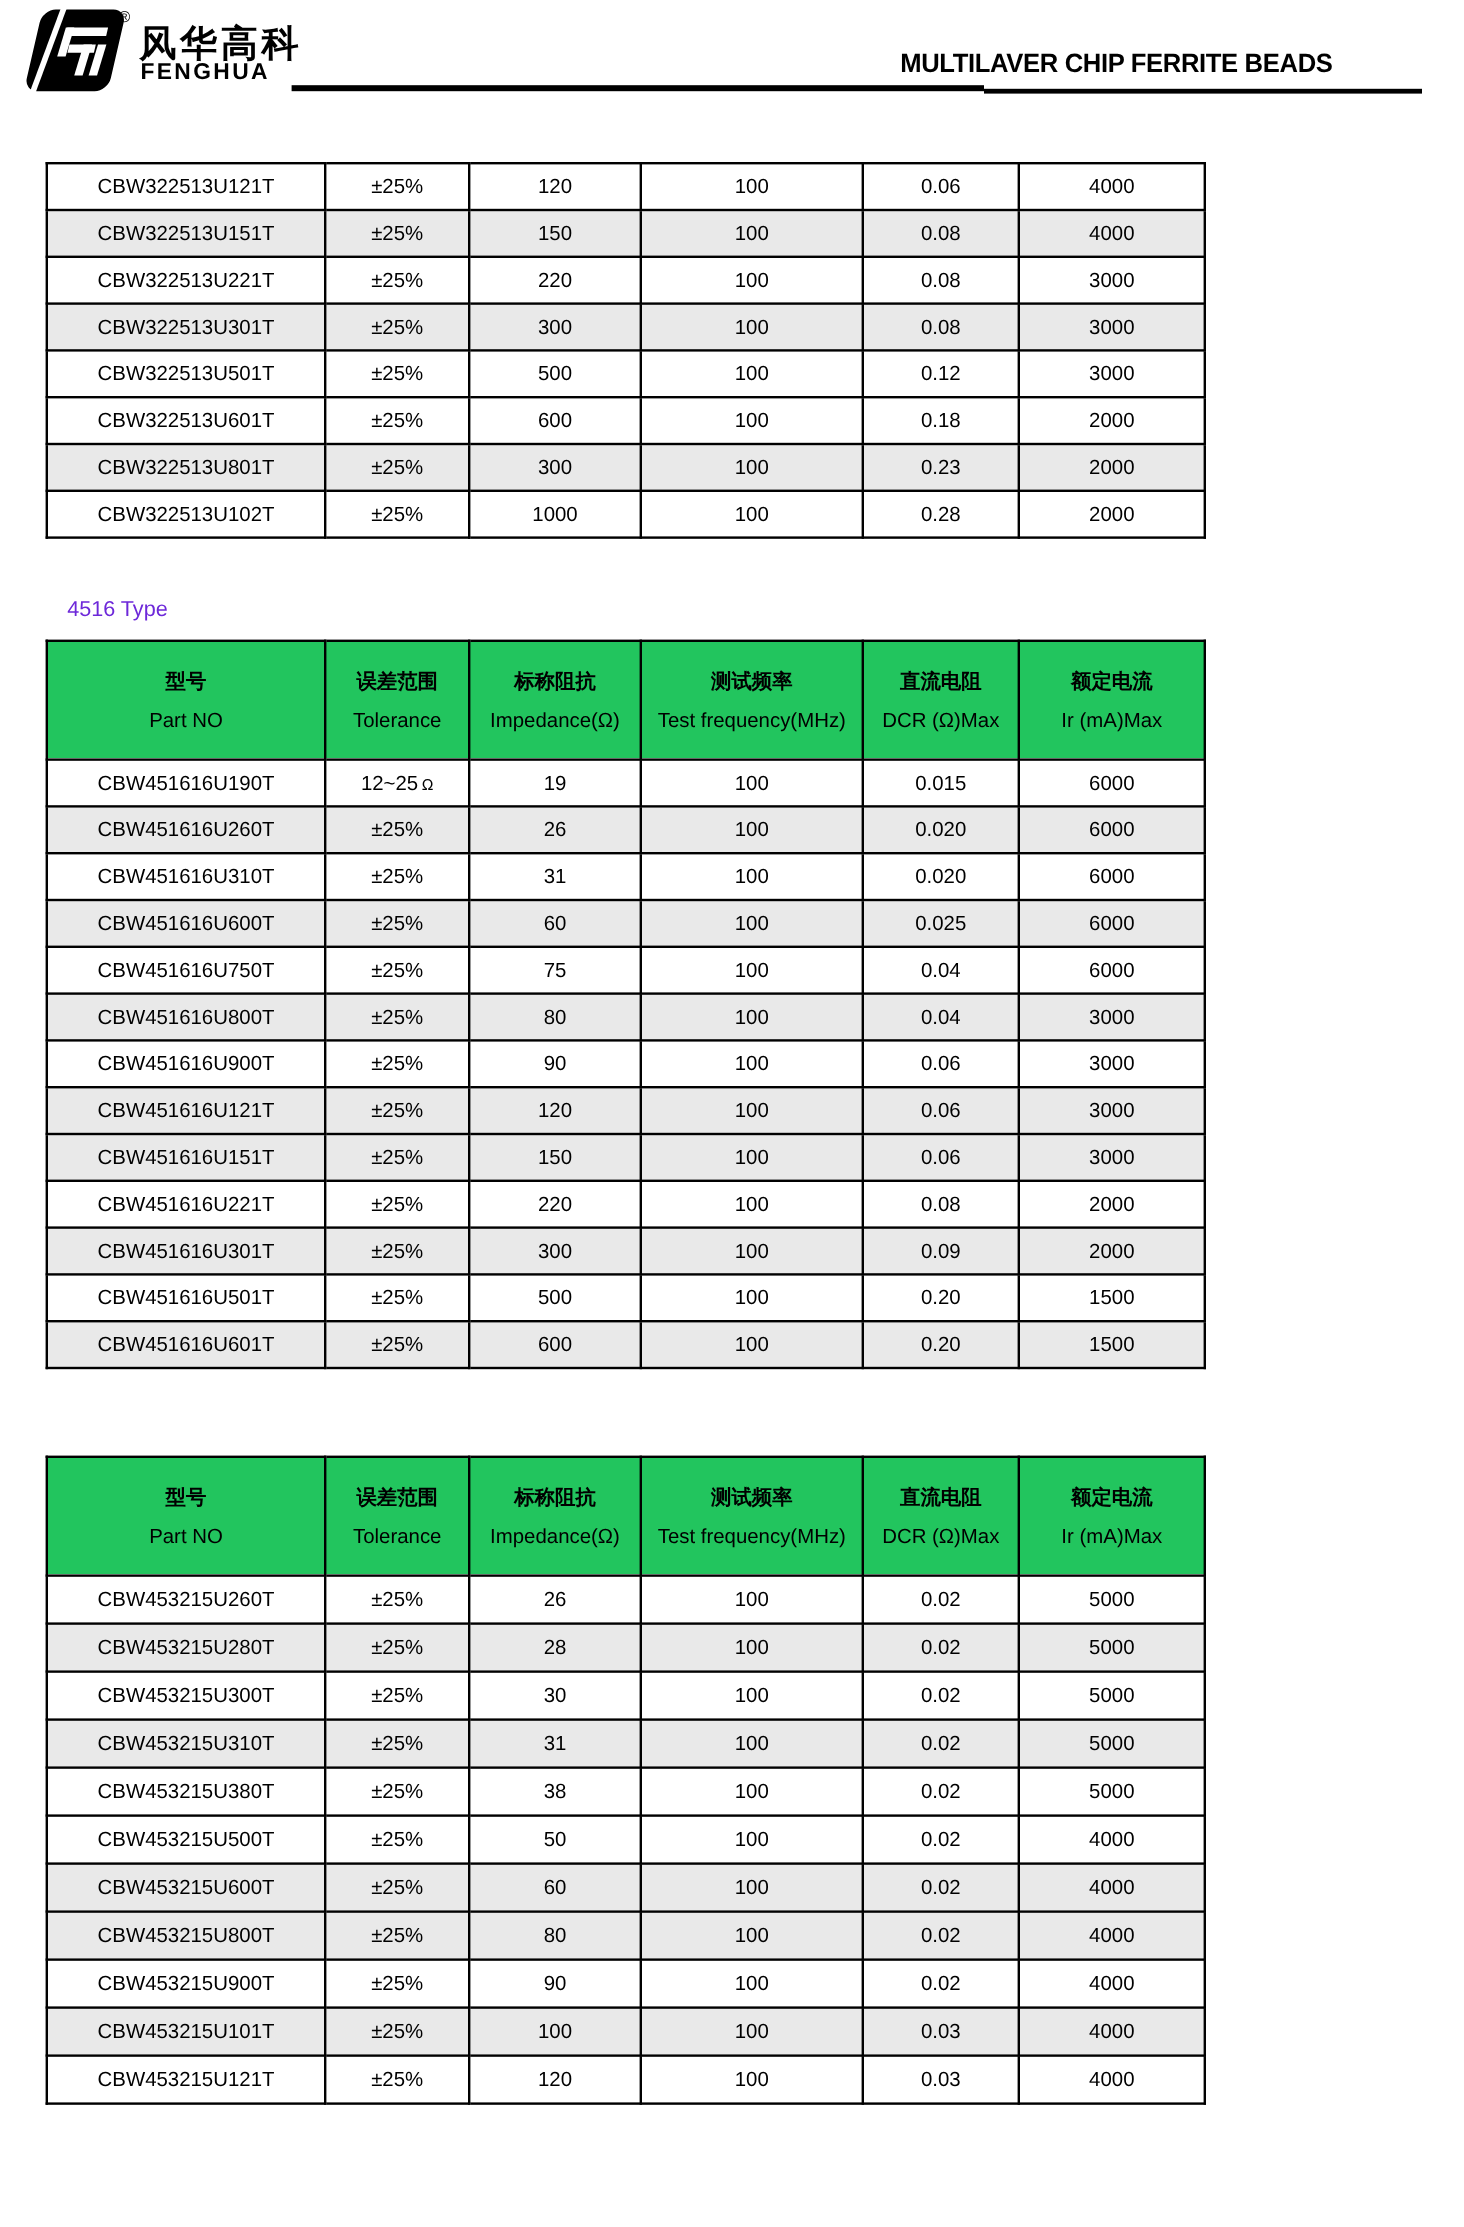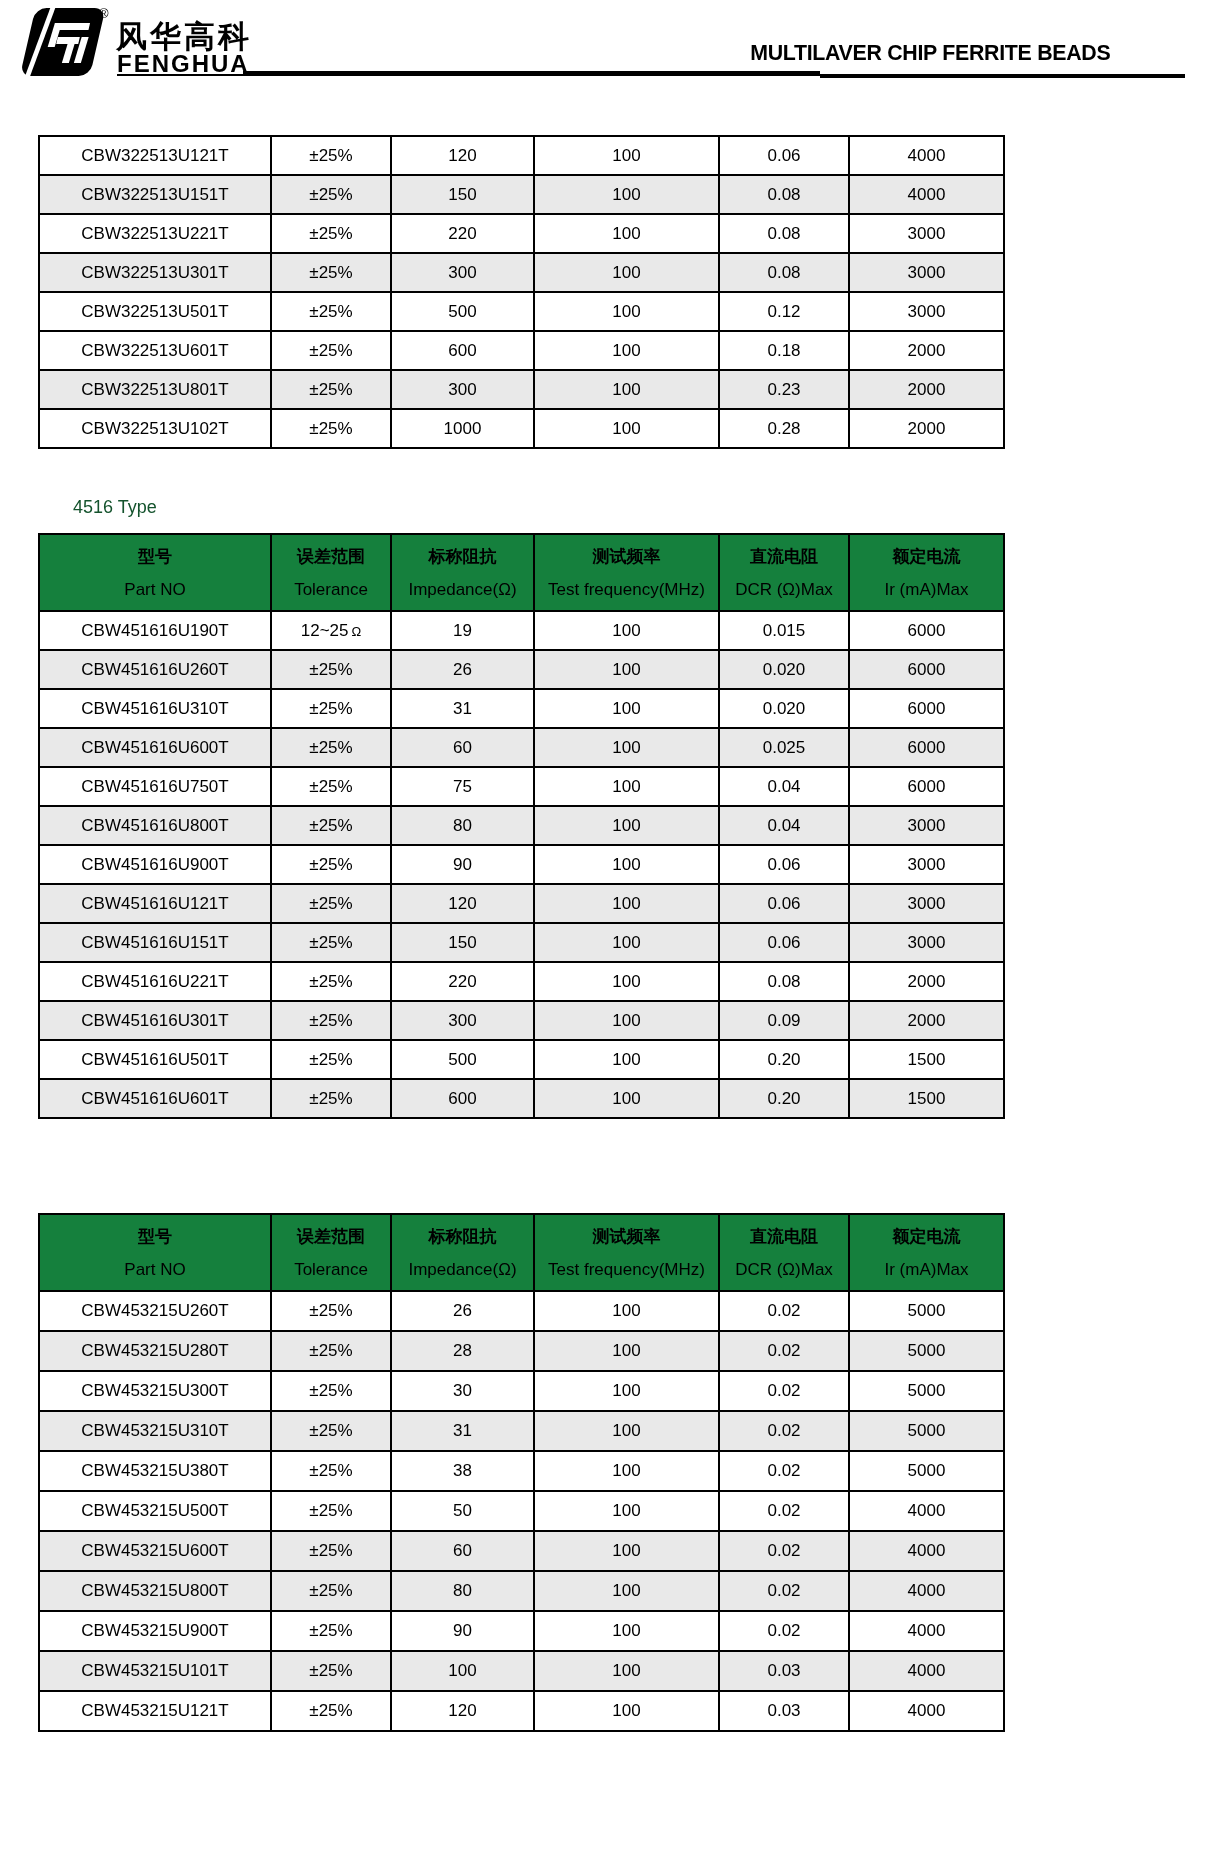--- a/index.html
+++ b/index.html
@@ -8,42 +8,42 @@
     width:1220px; height:1856px; position:relative;
     font-family:"Liberation Sans","DejaVu Sans",sans-serif; color:#000;
     overflow:hidden;
   }
   .page { position:absolute; inset:0; }
 
   
   .logo-mark { position:absolute; left:20px; top:6px; }
   .reg-mark  { position:absolute; left:99px; top:6px; font-size:13px; color:#000; }
   .logo-cn   { position:absolute; left:116px; top:16px; font-size:31px; font-weight:bold; letter-spacing:3px; }
-  .logo-en   { position:absolute; left:117px; top:50px; font-size:24px; font-weight:bold; letter-spacing:2px;text-decoration:underline; }
+  .logo-en   { position:absolute; left:117px; top:50px; font-size:19px; font-weight:bold; letter-spacing:2px; }
   .doc-title {
     position:absolute; top:40px; right:110px;
     font-size:22px; font-weight:bold; letter-spacing:-0.3px;
     transform:scaleX(0.97); transform-origin:right center; white-space:nowrap;
   }
   .rule-a { position:absolute; left:243px; top:71px; width:577px; height:5px; background:#000; }
   .rule-b { position:absolute; left:820px; top:74px; width:365px; height:4px; background:#000; }
 
   
-  .type-label { position:absolute; left:73px; font-size:18px; color:#14532d; white-space:nowrap; }
+  .type-label { position:absolute; left:56px; font-size:18px; color:#6d28d9; white-space:nowrap; }
   table.spec-table {
     position:absolute; left:38px; width:965px;
     border-collapse:collapse; table-layout:fixed;
   }
   .spec-table th, .spec-table td {
     border:2px solid #000; text-align:center; vertical-align:middle;
     font-size:17px; padding:0; overflow:hidden; white-space:nowrap;
   }
   .spec-table td { height:39px; background:#fff; }
   table.t3 td { height:40px; }
-  .spec-table th { height:77px; background:#15803d; font-weight:normal; }
+  .spec-table th { height:99px; background:#22c55e; font-weight:normal; }
   .h-cn { font-weight:bold; font-size:17px; line-height:17px; margin-top:0; }
   .h-en { font-size:17px; line-height:17px; margin-top:16px; }
   tr.shaded td { background:#e9e9e9; }
   .omega { font-size:13px; margin-left:3px; }
 </style>
 </head>
 <body>
 
 <div class="page">
 

